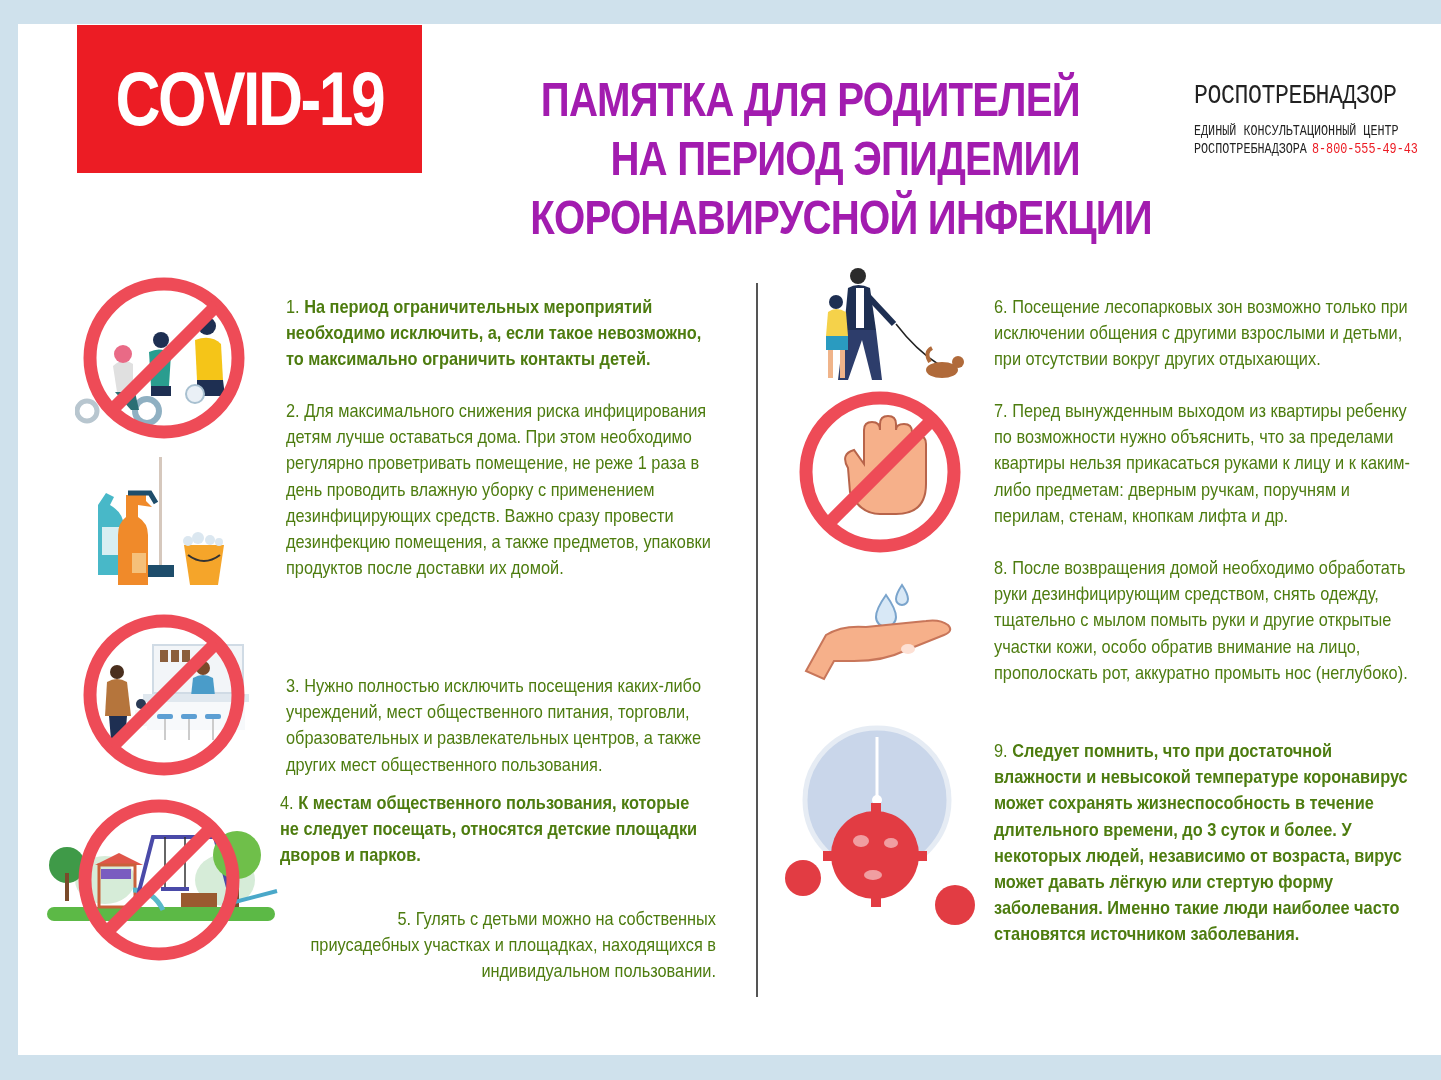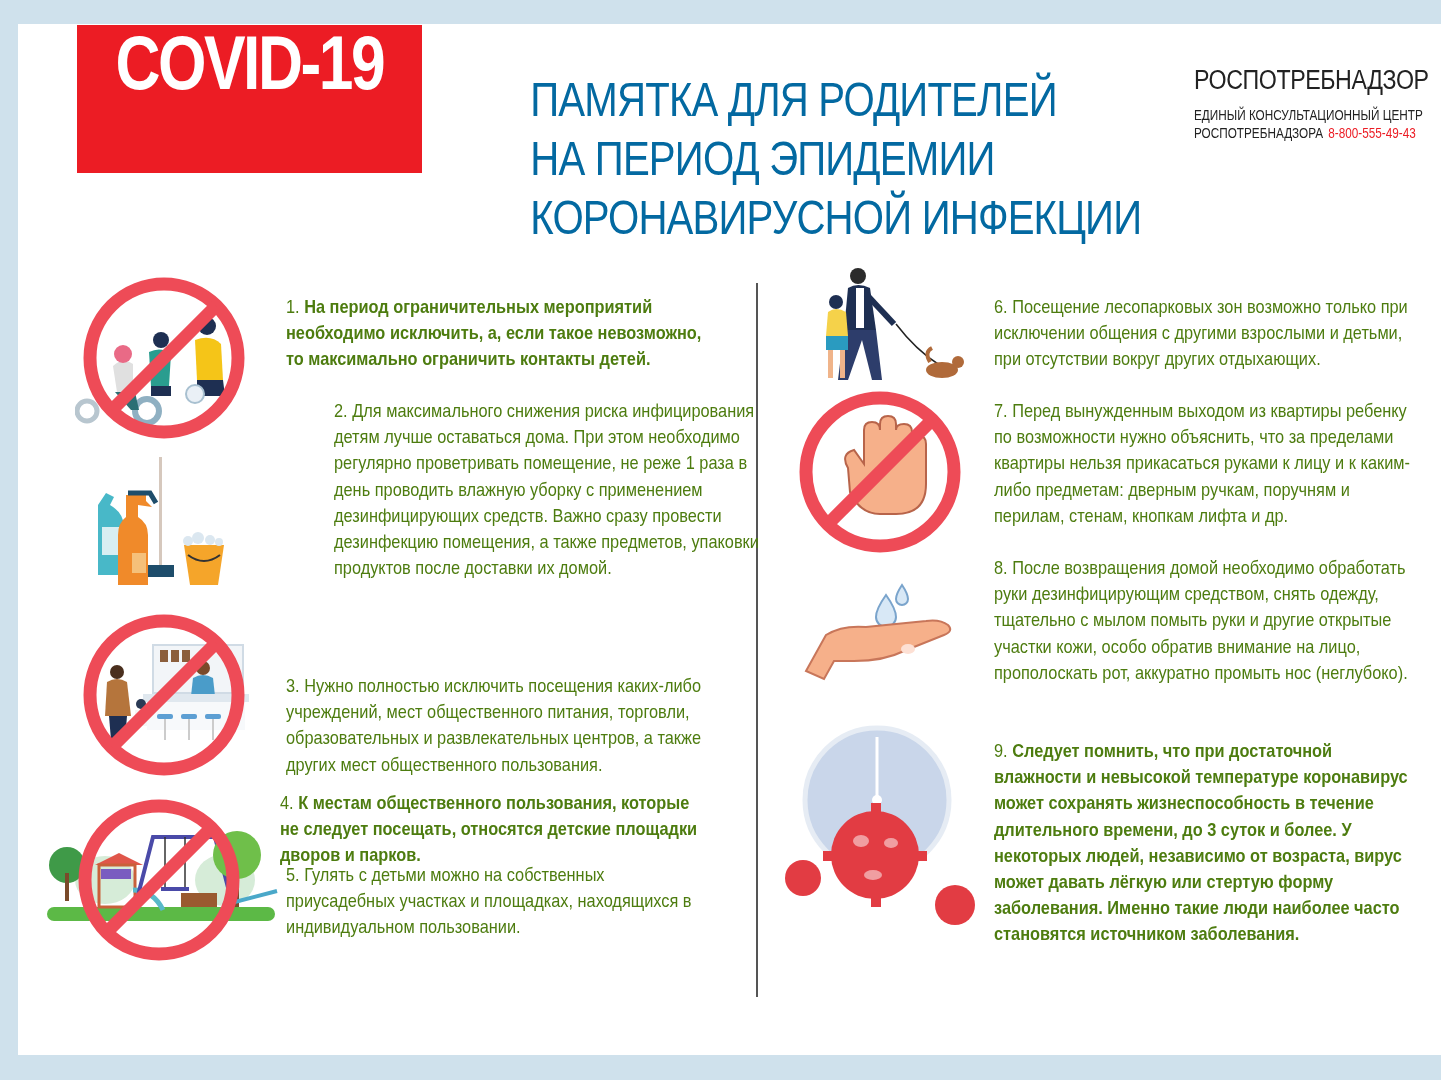--- a/index.html
+++ b/index.html
@@ -9,35 +9,35 @@
     position: relative;
     font-family: "Liberation Sans", "DejaVu Sans", sans-serif;
   }
   .sheet {
     position: absolute; left: 18px; top: 24px; width: 1423px; height: 1031px;
     background: #ffffff;
   }
   .covid-box {
     position: absolute; left: 77px; top: 25px; width: 345px; height: 148px;
     background: #ec1c24;
-    display: flex; justify-content: center;
+    display: flex; align-items: center; justify-content: center;
   }
   .covid-text {
     color: #fff; font-weight: 700; font-size: 76px; letter-spacing: -3px;
     transform: scaleX(0.82); font-family: "Liberation Sans", sans-serif;
     line-height: 1;
   }
   .main-title {
     position: absolute; left: 470px; top: 70px; width: 670px;
-    text-align: left; color: #0369a1; font-weight: 400;
+    text-align: right; color: #a21caf; font-weight: 700;
     font-size: 49px; line-height: 59px; letter-spacing: -1px;
   }
   .main-title span { display: block; transform: scaleX(0.82); transform-origin: center; white-space: nowrap; }
   .agency {
-    position: absolute; left: 1194px; top: 64px; width: 247px;
+    position: absolute; left: 1194px; top: 80px; width: 247px; font-family: Liberation Mono, monospace;
   }
   .agency-name {
     font-size: 27px; color: #222; letter-spacing: -0.5px; white-space: nowrap;
     transform: scaleX(0.86); transform-origin: left; display: block; line-height: 32px;
   }
   .agency-sub {
     margin-top: 10px; font-size: 14px; color: #222; line-height: 18px;
     transform: scaleX(0.84); transform-origin: left; white-space: nowrap; display: block;
   }
   .agency-phone { color: #ec1c24; margin-left: 6px; }
@@ -70,30 +70,30 @@
   <span class="agency-name">РОСПОТРЕБНАДЗОР</span>
   <span class="agency-sub">ЕДИНЫЙ КОНСУЛЬТАЦИОННЫЙ ЦЕНТР</span>
   <span class="agency-sub" style="margin-top:0"><span>РОСПОТРЕБНАДЗОРА</span><span class="agency-phone">8-800-555-49-43</span></span>
 </div>
 
 <div class="divider"></div>
 
 <div class="item bold" style="left:286px; top:294px;">
   <span class="txt"><span>1.</span> <span class="body">На период ограничительных мероприятий необходимо исключить, а, если такое невозможно, то максимально ограничить контакты детей.</span></span>
 </div>
-<div class="item" style="left:286px; top:398px;margin-left:48px;">
+<div class="item" style="left:286px; top:398px;">
   <span class="txt"><span>2.</span><span class="body"> Для максимального снижения риска инфицирования детям лучше оставаться дома. При этом необходимо регулярно проветривать помещение, не реже 1 раза в день проводить влажную уборку с применением дезинфицирующих средств. Важно сразу провести дезинфекцию помещения, а также предметов, упаковки продуктов после доставки их домой.</span></span>
 </div>
 <div class="item" style="left:286px; top:633px;margin-top:40px;">
   <span class="txt"><span>3.</span> <span class="body">Нужно полностью исключить посещения каких-либо учреждений, мест общественного питания, торговли, образовательных и развлекательных центров, а также других мест общественного пользования.</span></span>
 </div>
 <div class="item bold" style="left:280px; top:790px;">
   <span class="txt"><span style="font-weight:400">4.</span> <span class="body">К местам общественного пользования, которые не следует посещать, относятся детские площадки дворов и парков.</span></span>
 </div>
-<div class="item" style="left:286px; top:862px;">
+<div class="item" style="left:286px; top:906px;text-align:right;">
   <span class="txt"><span>5.</span> <span class="body">Гулять с детьми можно на собственных приусадебных участках и площадках, находящихся в индивидуальном пользовании.</span></span>
 </div>
 
 <div class="item" style="left:994px; top:294px;">
   <span class="txt" style="width:505px"><span>6.</span> <span class="body">Посещение лесопарковых зон возможно только при исключении общения с другими взрослыми и детьми, при отсутствии вокруг других отдыхающих.</span></span>
 </div>
 <div class="item" style="left:994px; top:398px;">
   <span class="txt" style="width:495px"><span>7.</span> <span class="body">Перед вынужденным выходом из квартиры ребенку по возможности нужно объяснить, что за пределами квартиры нельзя прикасаться руками к лицу и к каким-либо предметам: дверным ручкам, поручням и перилам, стенам, кнопкам лифта и др.</span></span>
 </div>
 <div class="item" style="left:994px; top:555px;">

